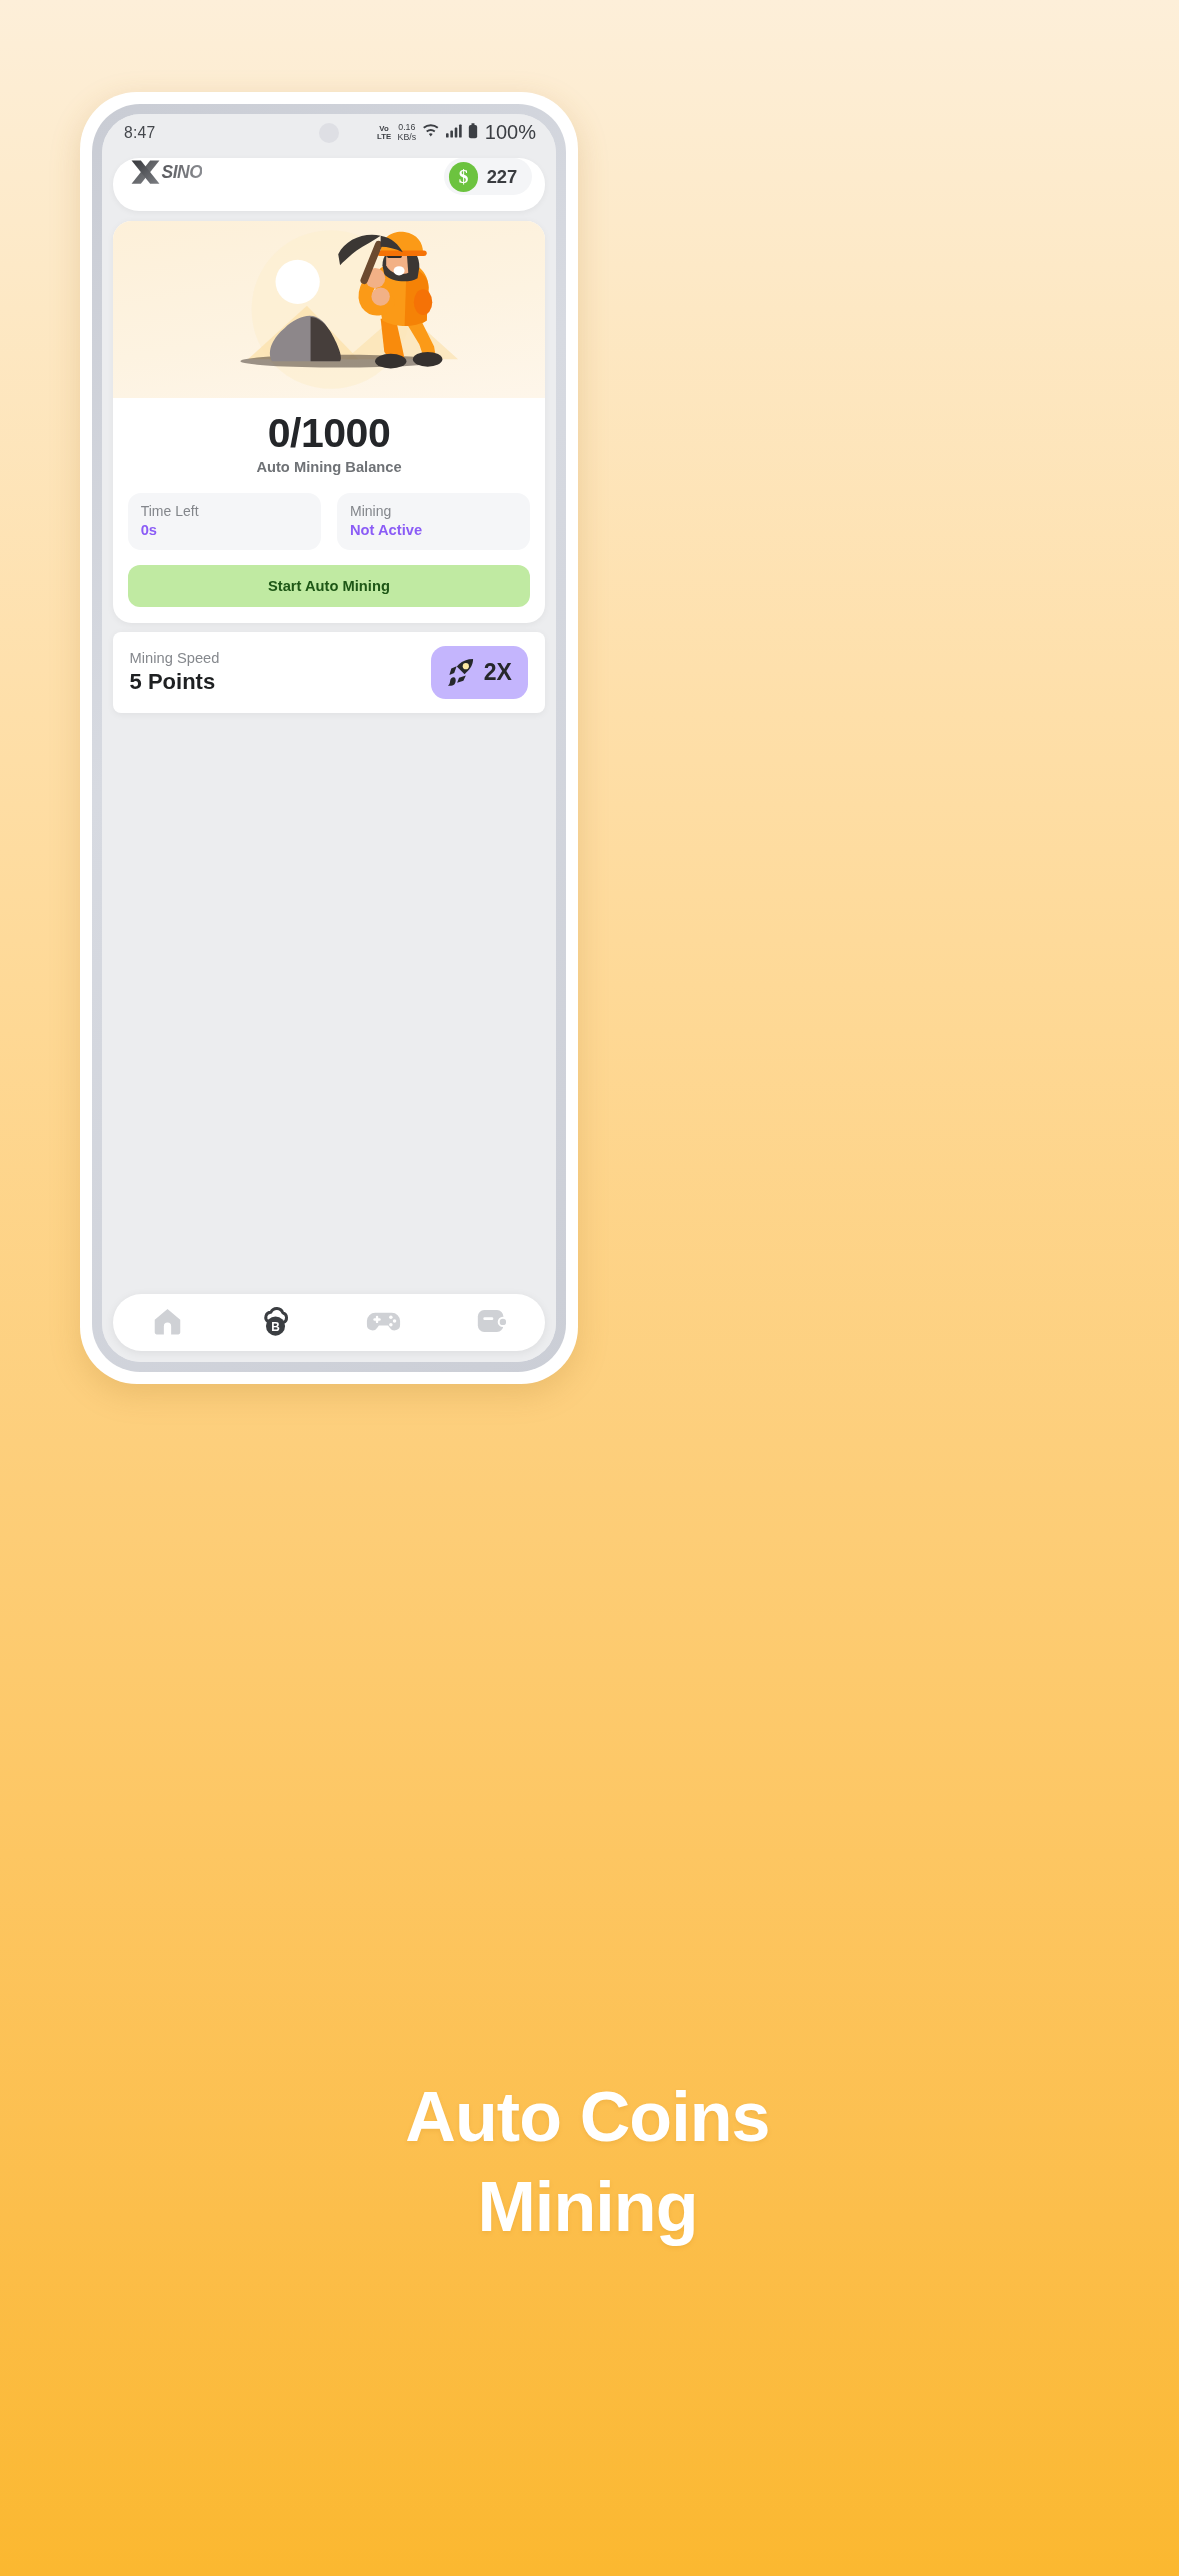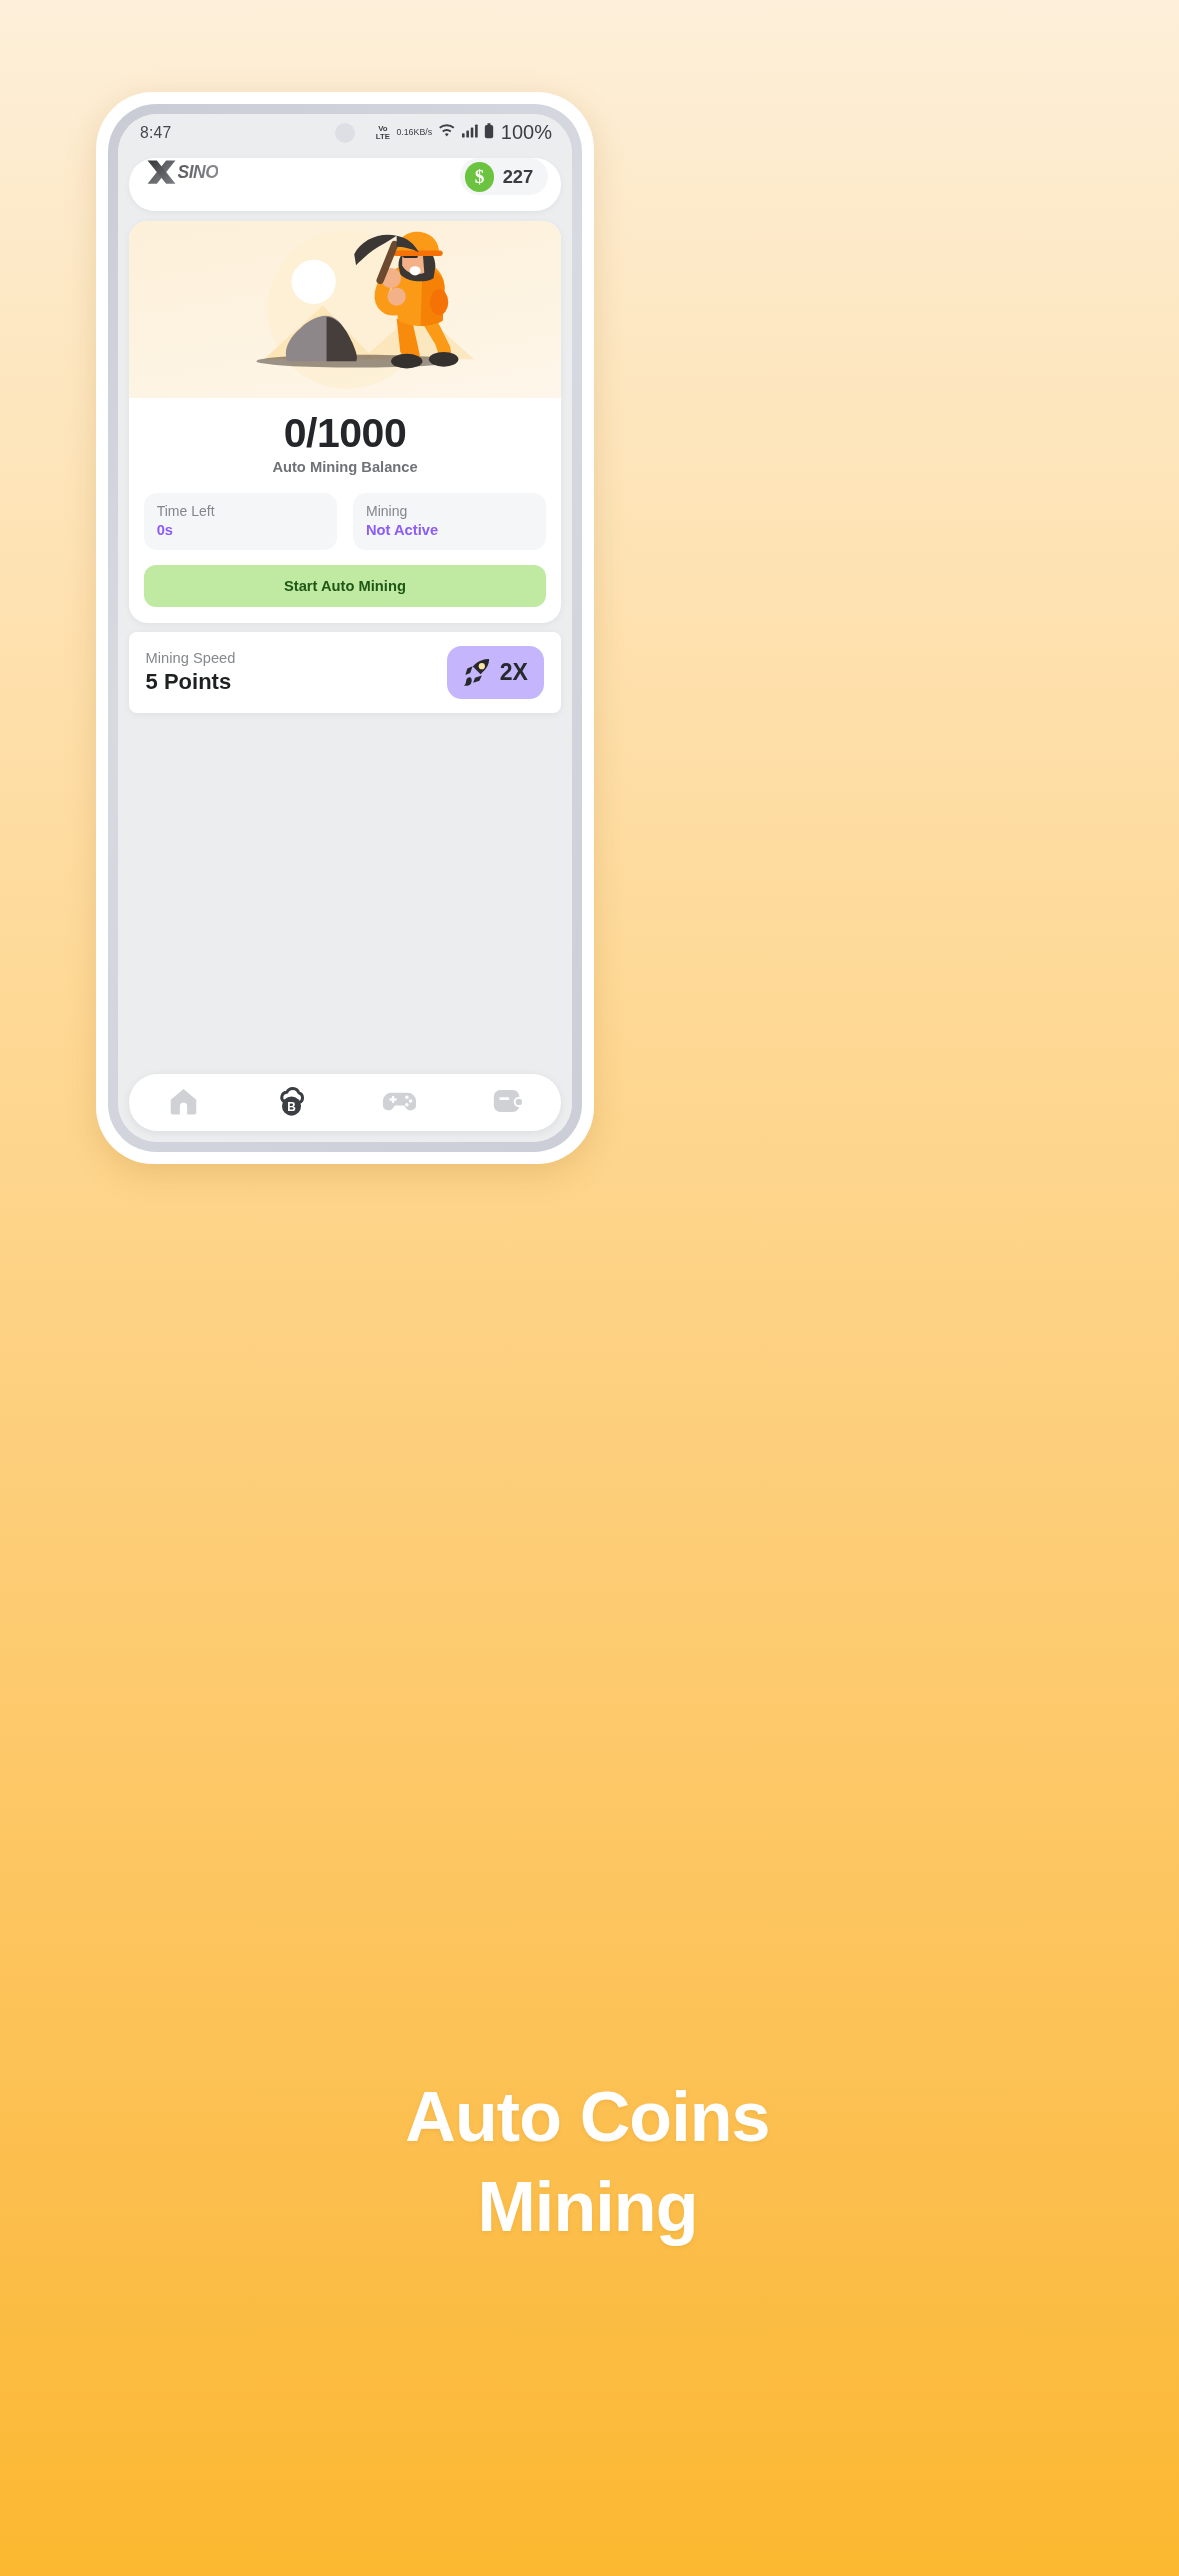--- a/index.html
+++ b/index.html
@@ -16,22 +16,22 @@
       #FED894 40%,
       #FDCF7C 56%,
       #FDC662 72%,
       #FCBE4B 86%,
       #FBB830 100%);
     position:relative;
   }
 
   
   .phone-wrap{
-    position:absolute; left:96px; top:92px;
-    width:498px; height:1072px;
+    position:absolute; left:80px; top:92px;
+    width:498px; height:1292px;
   }
   .phone-outer{
     position:absolute; inset:0;
     background:#FFFFFF;
     border-radius:57px;
     box-shadow:0 9.2px 31px rgba(170,120,40,0.22);
   }
   .phone-bezel{
     position:absolute; left:12px; top:12px; right:12px; bottom:12px;
     background:linear-gradient(135deg,#C9CCD4 0%,#D7DAE1 40%,#CBCED6 100%);
@@ -52,21 +52,21 @@
     position:relative;
     background:#ECEDEF;
   }
   .sb-time{ font-size:15.7px; color:#44474C; letter-spacing:0.2px; }
   .sb-right{ display:flex; align-items:center; gap:6.4px; }
   .sb-volte{
     display:flex; flex-direction:column; align-items:center;
     line-height:1.0; font-size:7.8px; font-weight:bold; color:#3C3F44;
   }
   .sb-speed{
-    display:flex; align-items:center;
+    display:flex; flex-direction:column; align-items:center;
     line-height:1.05; font-size:8.8px; color:#3C3F44;
   }
   .sb-batt-pct{ font-size:20px; color:#3C3F44; }
   .camera-hole{
     position:absolute; left:50%; top:9.2px; margin-left:-10px;
     width:20px; height:20px; border-radius:50%;
     background:#DEDFE4;
   }
 
   

